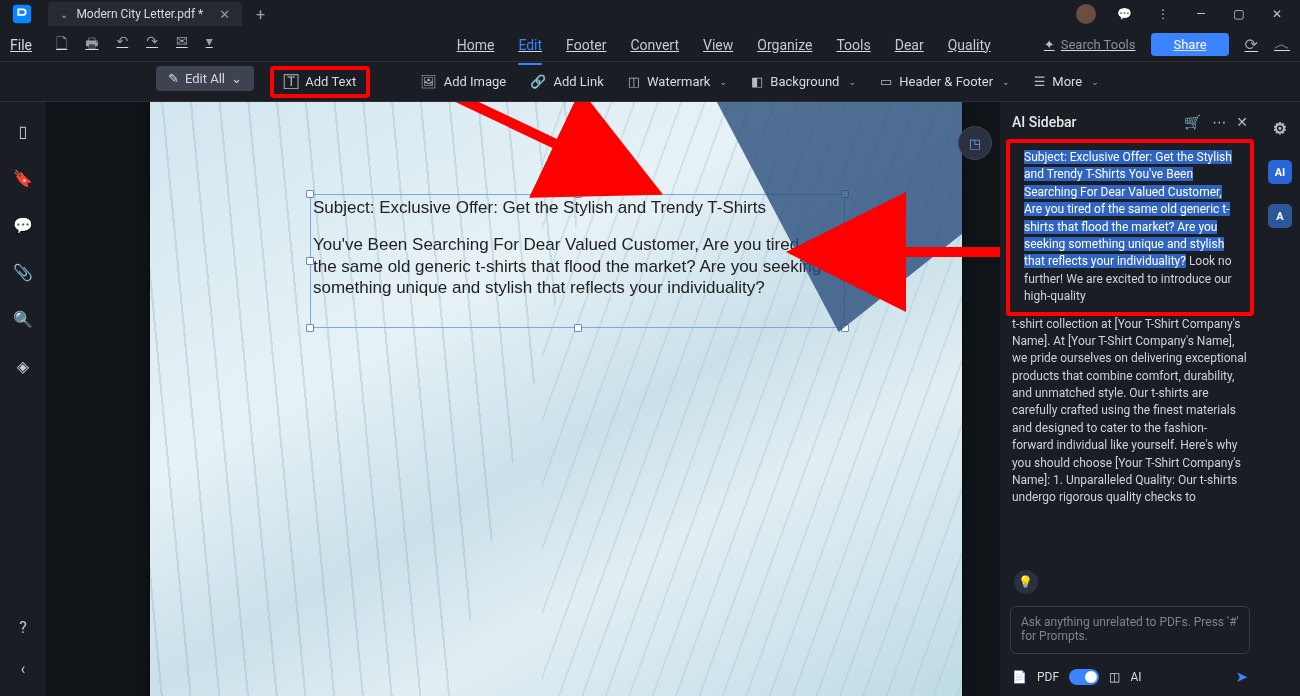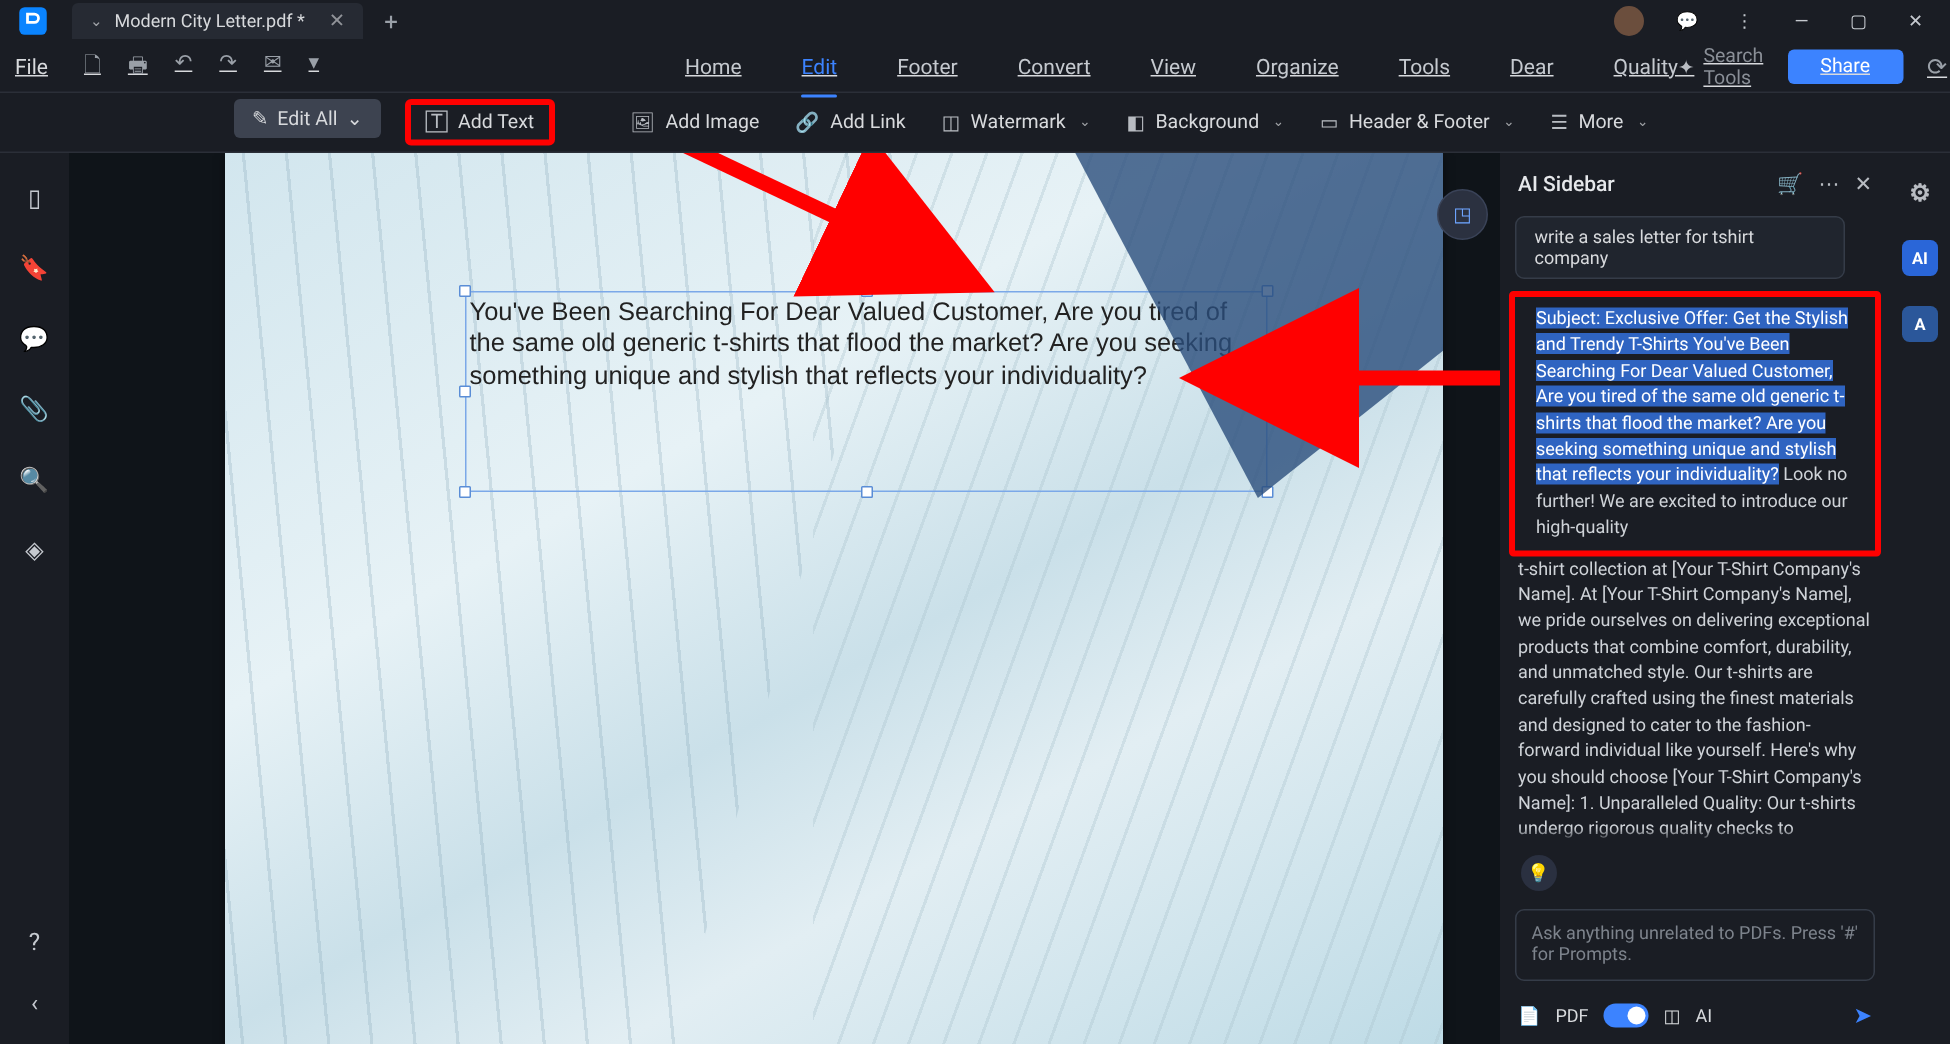--- a/index.html
+++ b/index.html
@@ -15,21 +15,21 @@
 .newtab { color: #9aa0a8; font-size: 16px; margin-left: 14px; cursor: pointer; }
 .title-right { margin-left: auto; display: flex; align-items: center; gap: 20px; padding-right: 10px; }
 .avatar { width: 20px; height: 20px; border-radius: 50%; background: #6b4e3d; }
 .winbtn { width: 18px; height: 18px; display: flex; align-items: center; justify-content: center; color: #c5c9cf; font-size: 12px; cursor: pointer; }
 
 
 .menurow { height: 34px; display: flex; align-items: center; padding: 0 10px; border-bottom: 1px solid #2b2f38; text-decoration: underline;}
 .filemenu { font-size: 14px; margin-right: 24px; cursor: pointer; }
 .qicons { display: flex; gap: 18px; margin-right: 24px; }
 .qicons span { color: #9aa0a8; cursor: pointer; font-size: 14px; }
-.nav { display: flex; gap: 40px; margin-left: 220px; }
+.nav { display: flex; gap: 24px; margin-left: 220px; }
 .nav-item { font-size: 14px; color: #c5c9cf; cursor: pointer; padding: 6px 0; position: relative; }
 .nav-item.active { color: #3c83ff; }
 .nav-item.active::after { content: ""; position: absolute; left: 0; right: 0; bottom: -6px; height: 2px; background: #3c83ff; border-radius: 1px; }
 .menu-right { margin-left: auto; display: flex; align-items: center; gap: 16px; }
 .search-area { display: flex; align-items: center; gap: 6px; color: #8a8f97; font-size: 13px; cursor: pointer; }
 .sparkle { color: #b8bcc2; }
 .share-btn { background: #3c83ff; color: #fff; padding: 4px 22px; border-radius: 4px; font-size: 13px; cursor: pointer; }
 .topend { color: #9aa0a8; cursor: pointer; }
 
 
@@ -214,20 +214,21 @@
       <div class="textframe">
         <div class="rot"></div>
         <div class="handle h-tl"></div>
         <div class="handle h-tm"></div>
         <div class="handle h-tr"></div>
         <div class="handle h-ml"></div>
         <div class="handle h-mr"></div>
         <div class="handle h-bl"></div>
         <div class="handle h-bm"></div>
         <div class="handle h-br"></div>
+        <p class="subject">Subject: Exclusive Offer: Get the Stylish and Trendy T-Shirts</p>
         <p>You've Been Searching For Dear Valued Customer, Are you tired of the same old generic t-shirts that flood the market? Are you seeking something unique and stylish that reflects your individuality?</p>
       </div>
     </div>
 
     <svg class="overlay-svg" width="1000" height="600">
       <defs>
           <marker id="ah" markerWidth="12" markerHeight="12" refX="9" refY="6" orient="auto">
             <path d="M0,0 L12,6 L0,12 z" fill="#f00"></path>
           </marker>
         </defs>
@@ -239,21 +240,20 @@
   <div class="rightcol">
     <div class="ai-badge">◳</div>
     <div class="sb-head">
       <span class="title">AI Sidebar</span>
       <span class="spacer"></span>
       <span class="hicon">🛒</span>
       <span class="hicon">⋯</span>
       <span class="hicon">✕</span>
     </div>
     <div class="sb-scroll">
-      <div class="userq">write a sales letter for tshirt company</div>
       <div class="response-box">
         <span class="hl">Subject: Exclusive Offer: Get the Stylish and Trendy T-Shirts You've Been Searching For Dear Valued Customer, Are you tired of the same old generic t-shirts that flood the market? Are you seeking something unique and stylish that reflects your individuality?</span><span> Look no further! We are excited to introduce our high-quality </span>
       </div>
       <div class="response-rest">t-shirt collection at [Your T-Shirt Company's Name]. At [Your T-Shirt Company's Name], we pride ourselves on delivering exceptional products that combine comfort, durability, and unmatched style. Our t-shirts are carefully crafted using the finest materials and designed to cater to the fashion-forward individual like yourself. Here's why you should choose [Your T-Shirt Company's Name]: 1. Unparalleled Quality: Our t-shirts undergo rigorous quality checks to</div>
     </div>
     <div class="sb-bulb">
         <div class="bulb">💡</div>
       </div>
     <div class="sb-input"><span>Ask anything unrelated to PDFs. Press '#' for Prompts.</span></div>
     <div class="sb-foot">

